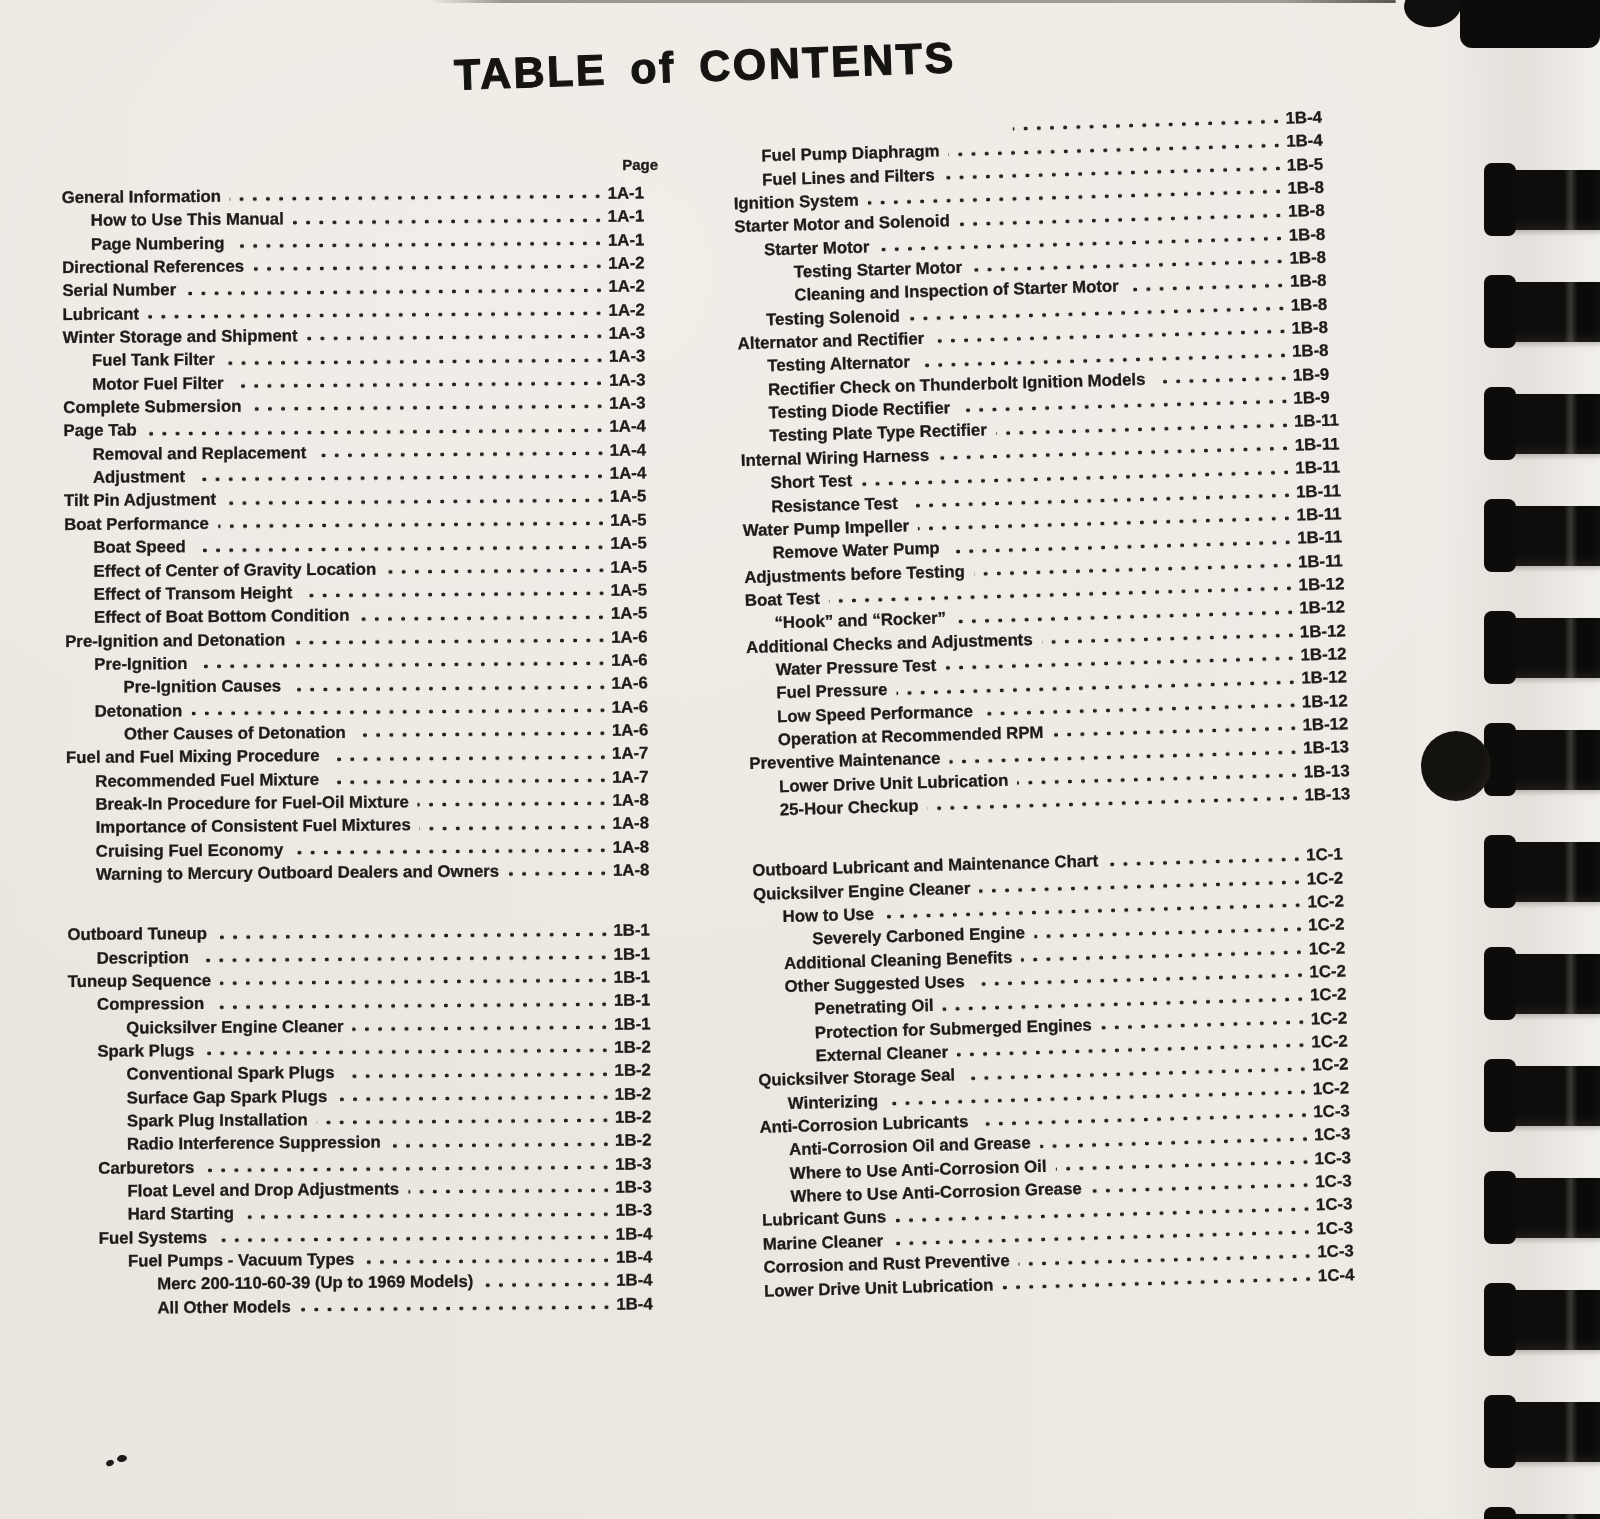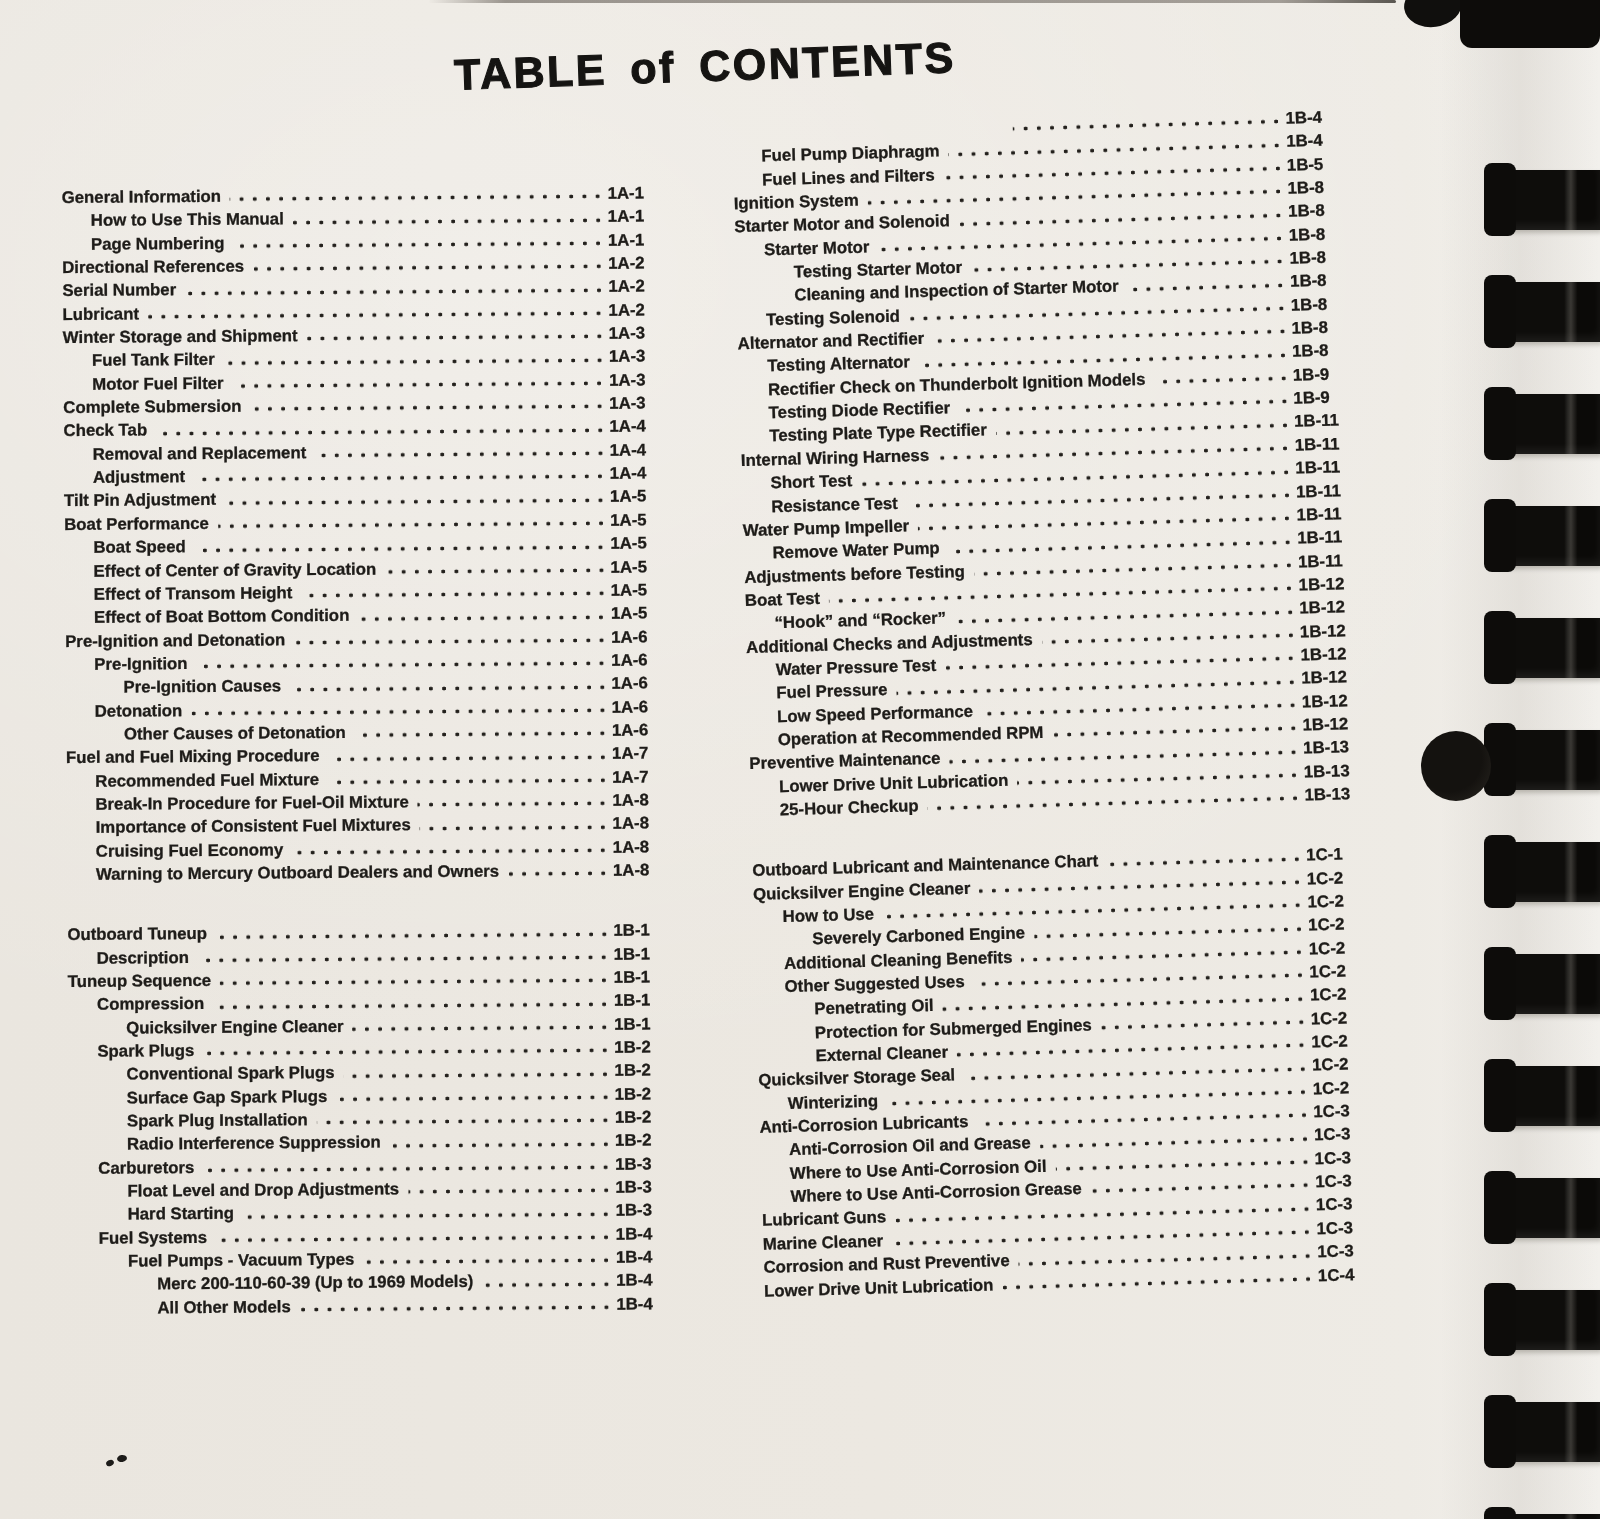--- a/index.html
+++ b/index.html
@@ -85,20 +85,21 @@
 </style>
 </head>
 <body>
 
 <div class="page">
 
   <div class="scan-line"></div>
 
   <div class="title">TABLE of CONTENTS</div>
 
+  <div class="page-col-header">Page</div>
 
   <div class="col col-left">
       <div class="toc-block">
         <div class="row" style="padding-left: 0px;">
           <span class="lbl">General Information</span>
           <span class="dots"></span>
           <span class="pg">1A-1</span>
         </div>
         <div class="row" style="padding-left: 29px;">
           <span class="lbl">How to Use This Manual</span>
@@ -139,21 +140,21 @@
           <span class="lbl">Motor Fuel Filter</span>
           <span class="dots"></span>
           <span class="pg">1A-3</span>
         </div>
         <div class="row" style="padding-left: 0px;">
           <span class="lbl">Complete Submersion</span>
           <span class="dots"></span>
           <span class="pg">1A-3</span>
         </div>
         <div class="row" style="padding-left: 0px;">
-          <span class="lbl">Check Tab</span>
+          <span class="lbl">Page Tab</span>
           <span class="dots"></span>
           <span class="pg">1A-4</span>
         </div>
         <div class="row" style="padding-left: 29px;">
           <span class="lbl">Removal and Replacement</span>
           <span class="dots"></span>
           <span class="pg">1A-4</span>
         </div>
         <div class="row" style="padding-left: 29px;">
           <span class="lbl">Adjustment</span>

